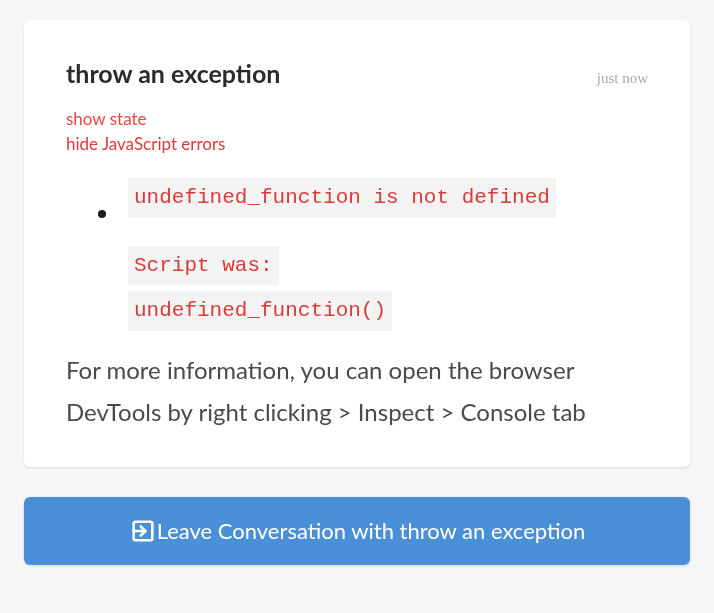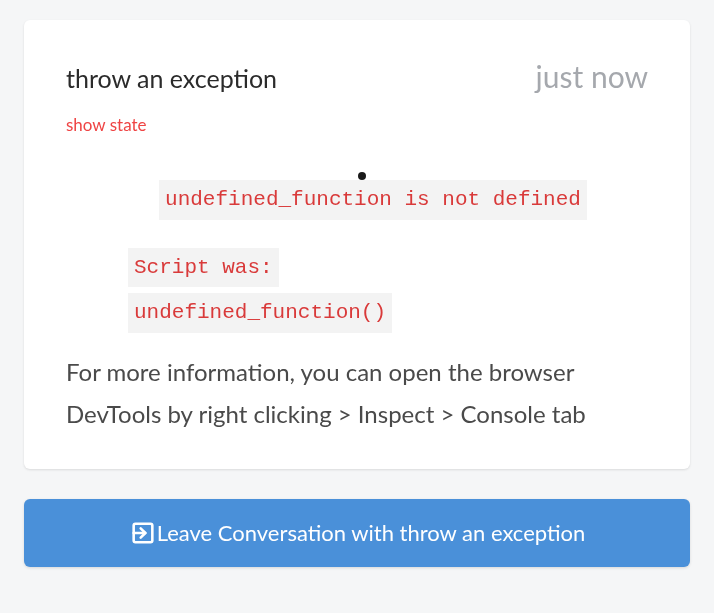--- a/index.html
+++ b/index.html
@@ -22,27 +22,28 @@
     margin-bottom: 30px;
   }
   .header-row {
     display: flex;
     justify-content: space-between;
     align-items: baseline;
     margin-bottom: 20px;
   }
   .title {
     font-size: 25px;
-    font-weight: 400;
+    font-weight: 700;
     color: #2b2b2b;
   }
   .timestamp {
-    font-size: 30px;
+    font-size: 15px;
     font-weight: 400;
     color: #a5a8ad;
+    font-family: Liberation Serif, serif;
   }
   .links {
     margin-bottom: 24px;
   }
   .link-show-state {
     font-size: 17px;
     color: #ef4444;
     margin-bottom: 4px;
     cursor: pointer;
   }
@@ -50,23 +51,22 @@
     font-size: 17px;
     color: #d93a3a;
     cursor: pointer;
   }
   .error-block {
     margin-left: 32px;
     margin-bottom: 12px;
   }
   .error-item {
     display: flex;
-    align-items: center;
+    align-items: flex-end;
     margin-bottom: 28px;
-    flex-direction: column;
   }
   .bullet {
     width: 8px;
     height: 8px;
     background: #1a1a1a;
     border-radius: 50%;
     margin-top: 13px;
     margin-right: 22px;
     flex-shrink: 0;
   }
@@ -117,20 +117,21 @@
 <body>
 
 <div class="card">
   <div class="header-row">
     <div class="title">throw an exception</div>
     <div class="timestamp">just now</div>
   </div>
 
   <div class="links">
     <div class="link-show-state">show state</div>
+    <div class="link-hide-errors">hide JavaScript errors</div>
   </div>
 
   <div class="error-block">
     <div class="error-item">
       <div class="bullet"></div>
       <span class="code-line">undefined_function is not defined</span>
     </div>
     <div class="script-was">
       <div><span class="code-line">Script was:</span></div>
       <div><span class="code-line">undefined_function()</span></div>

